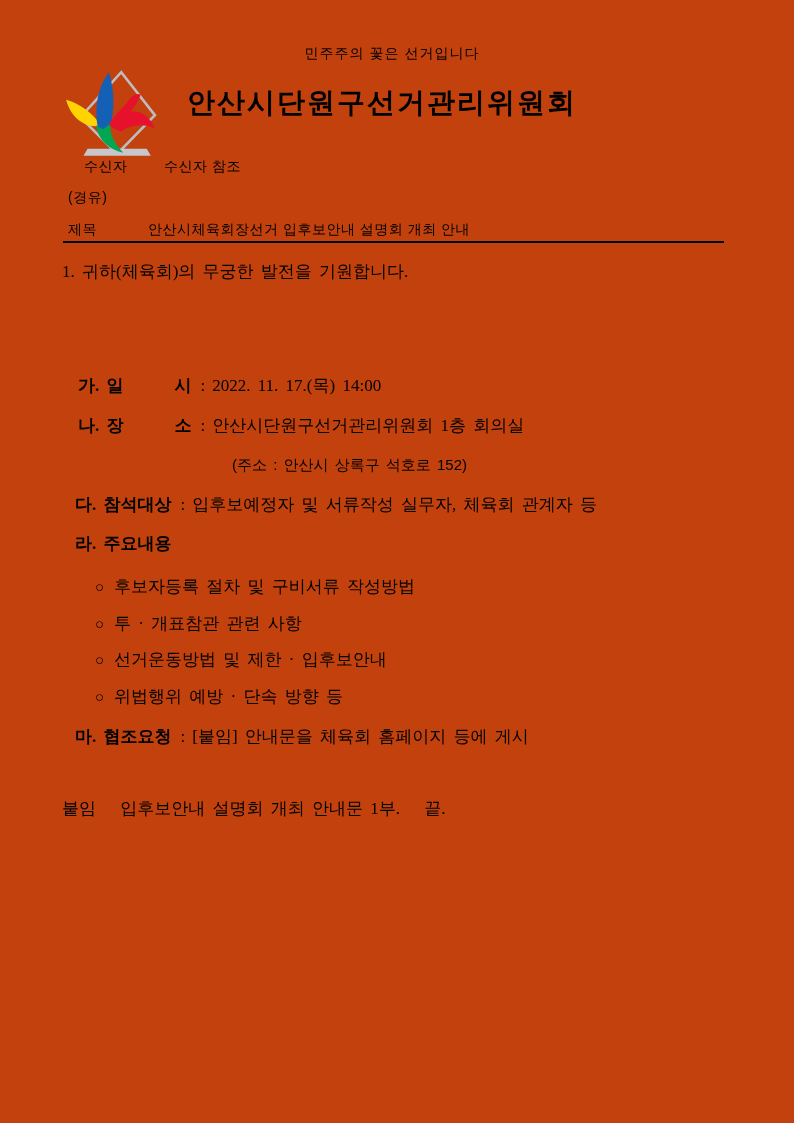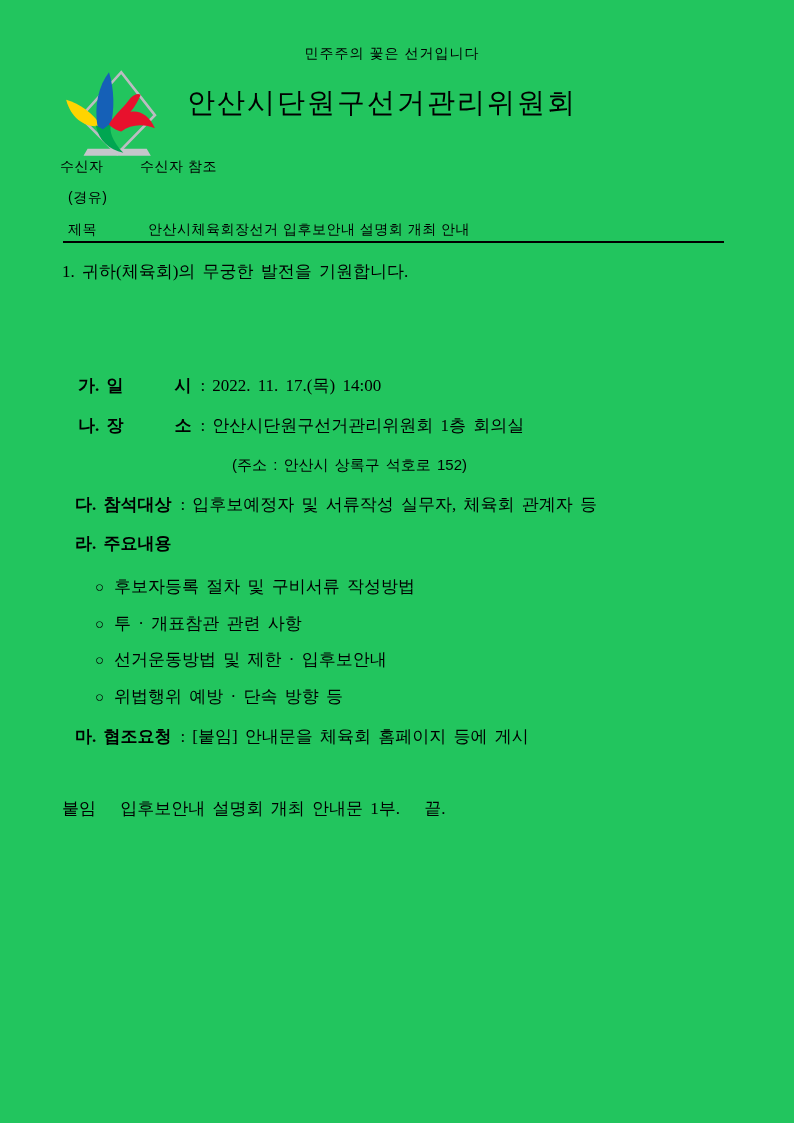--- a/index.html
+++ b/index.html
@@ -1,37 +1,37 @@
 <!DOCTYPE html>
 <html><head>
 <meta charset="utf-8">
 <style>
   html, body { margin: 0; padding: 0; background: #ffffff; }
   .page {
     position: relative;
     width: 794px;
     height: 1123px;
-    background: #22c55e;
+    background: #c2410c;
     color: #000;
     overflow: hidden;
     margin: 0 auto;
   }
   .sans  { font-family: "Liberation Sans", sans-serif; }
   .serif { font-family: "Liberation Serif", serif; }
   .abs   { position: absolute; white-space: nowrap; }
 
   .slogan {
     left: 82px; top: 45px; width: 620px;
     text-align: center;
     font-size: 14px; letter-spacing: 1px;
   }
   .org-title {
     left: 82px; top: 84px; width: 600px;
     text-align: center;
-    font-size: 28px; font-weight: normal; letter-spacing: 2px;
+    font-size: 28px; font-weight: bold; letter-spacing: 2px;
   }
   .logo { position: absolute; left: 58px; top: 66px; }
 
   .meta-row { font-size: 14px; letter-spacing: 0.5px; }
   .meta-label { display: inline-block; min-width: 80px; }
   .rule {
     position: absolute;
     left: 63px; top: 241px;
     width: 661px; height: 2px;
     background: #000;
@@ -65,21 +65,21 @@
       <path d="M39,61 C35,38 40,19 50,6 C55,22 56,43 51,60 C47,65 42,64 39,61 Z" fill="#1560b7"></path>
 
       <path d="M37,58 C40,73 50,82 64,85 C53,73 50,64 52,56 L44,62 Z" fill="#00a651"></path>
 
       <path d="M50,57 C56,47 63,42 69,34 C73,28 78,26 81,28 C79,33 76,39 71,45 C80,43 90,49 95,61 C84,56 71,57 62,64 C57,63 52,60 50,57 Z" fill="#e8112d"></path>
     </svg>
   </div>
 
   <div class="abs sans org-title">안산시단원구선거관리위원회</div>
 
-  <div class="abs sans meta-row" style="left:60px; top:158px;">
+  <div class="abs sans meta-row" style="left:84px; top:158px;">
     <span class="meta-label">수신자</span><span>수신자 참조</span>
   </div>
   <div class="abs sans meta-row" style="left:68px; top:189px;text-align:right;">(경유)</div>
   <div class="abs sans meta-row" style="left:68px; top:221px;">
     <span class="meta-label">제목</span><span>안산시체육회장선거 입후보안내 설명회 개최 안내</span>
   </div>
 
   <div class="rule"></div>
 
   <div class="abs serif body-text" style="left:62px; top:260px;text-align:center;">1. 귀하(체육회)의 무궁한 발전을 기원합니다.</div>

